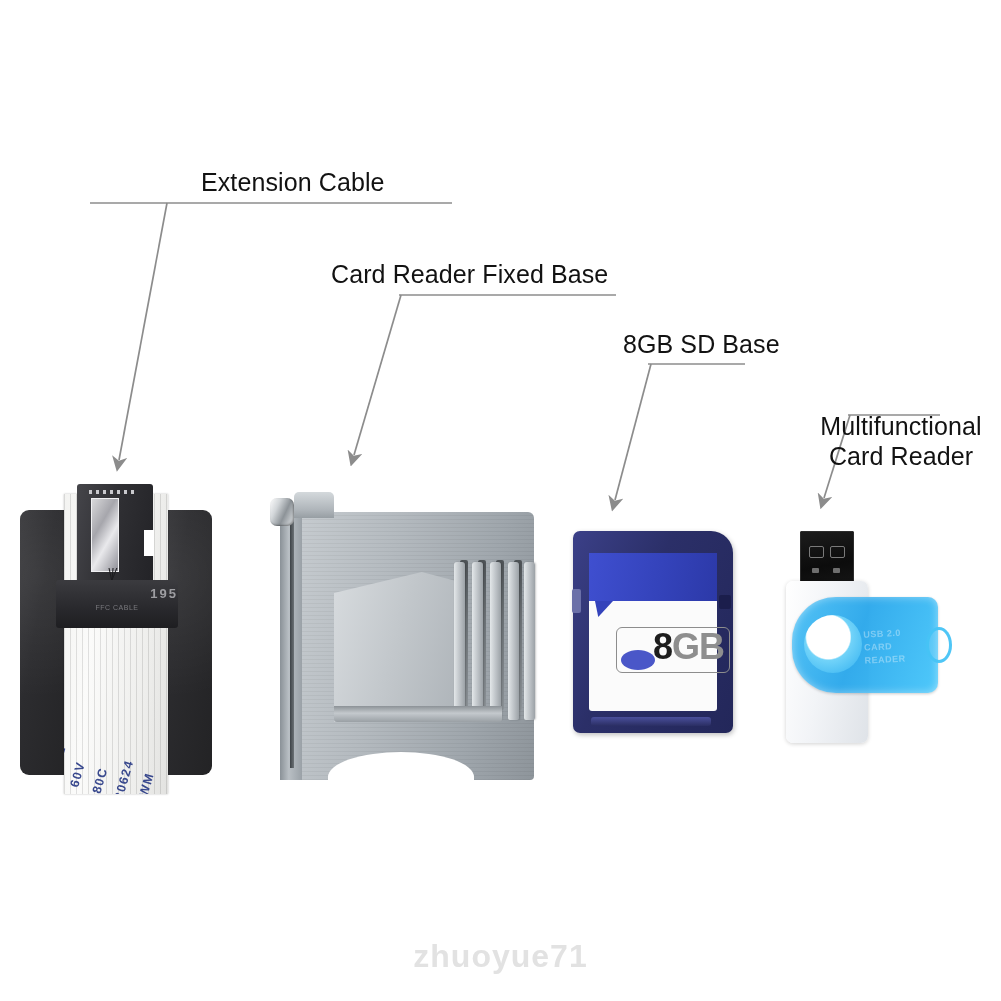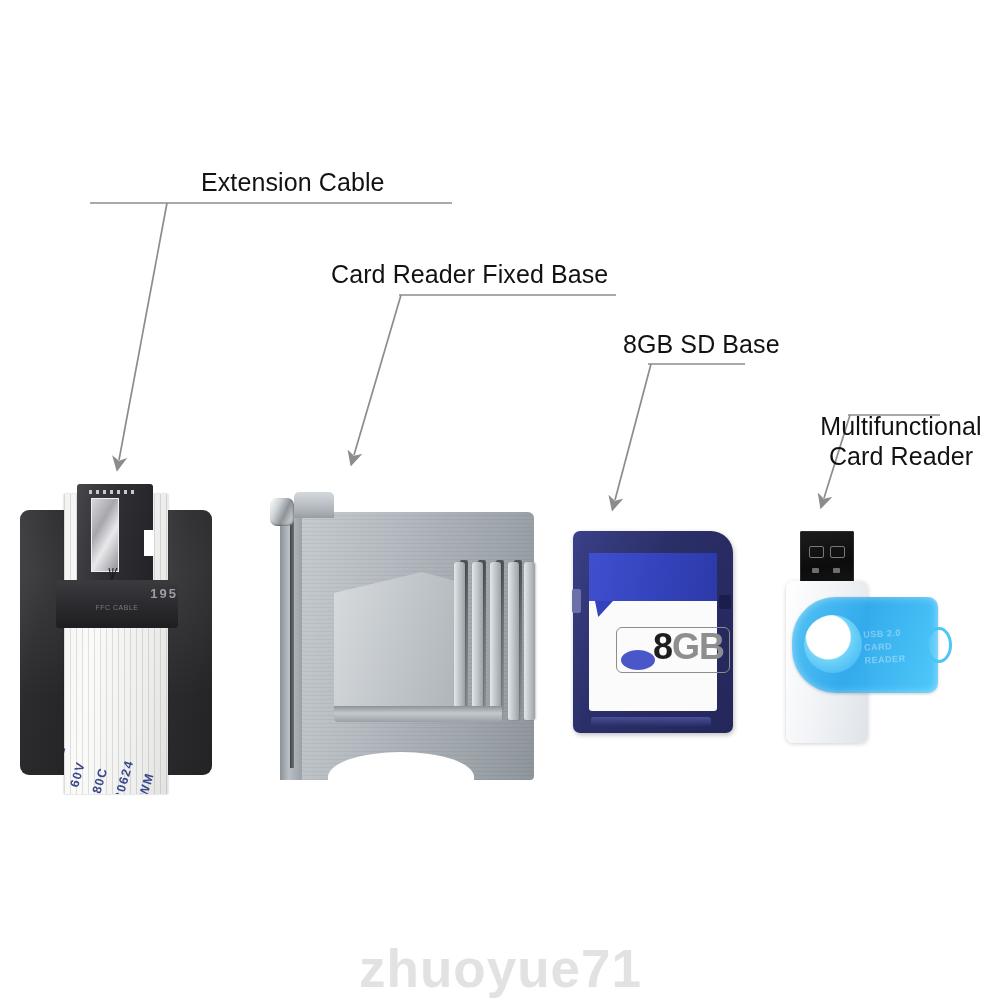--- a/index.html
+++ b/index.html
@@ -42,21 +42,21 @@
   }
 
   
   #watermark {
     position: absolute;
     left: 0;
     top: 938px;
     width: 1001px;
     text-align: center;
     font-family: "Liberation Sans", sans-serif;
-    font-size: 53px;
+    font-size: 32px;
     font-weight: bold;
     color: #e2e2e2;
     letter-spacing: 1px;
   }
 
   
   #prod-cable {
     position: absolute;
     left: 18px;
     top: 484px;

